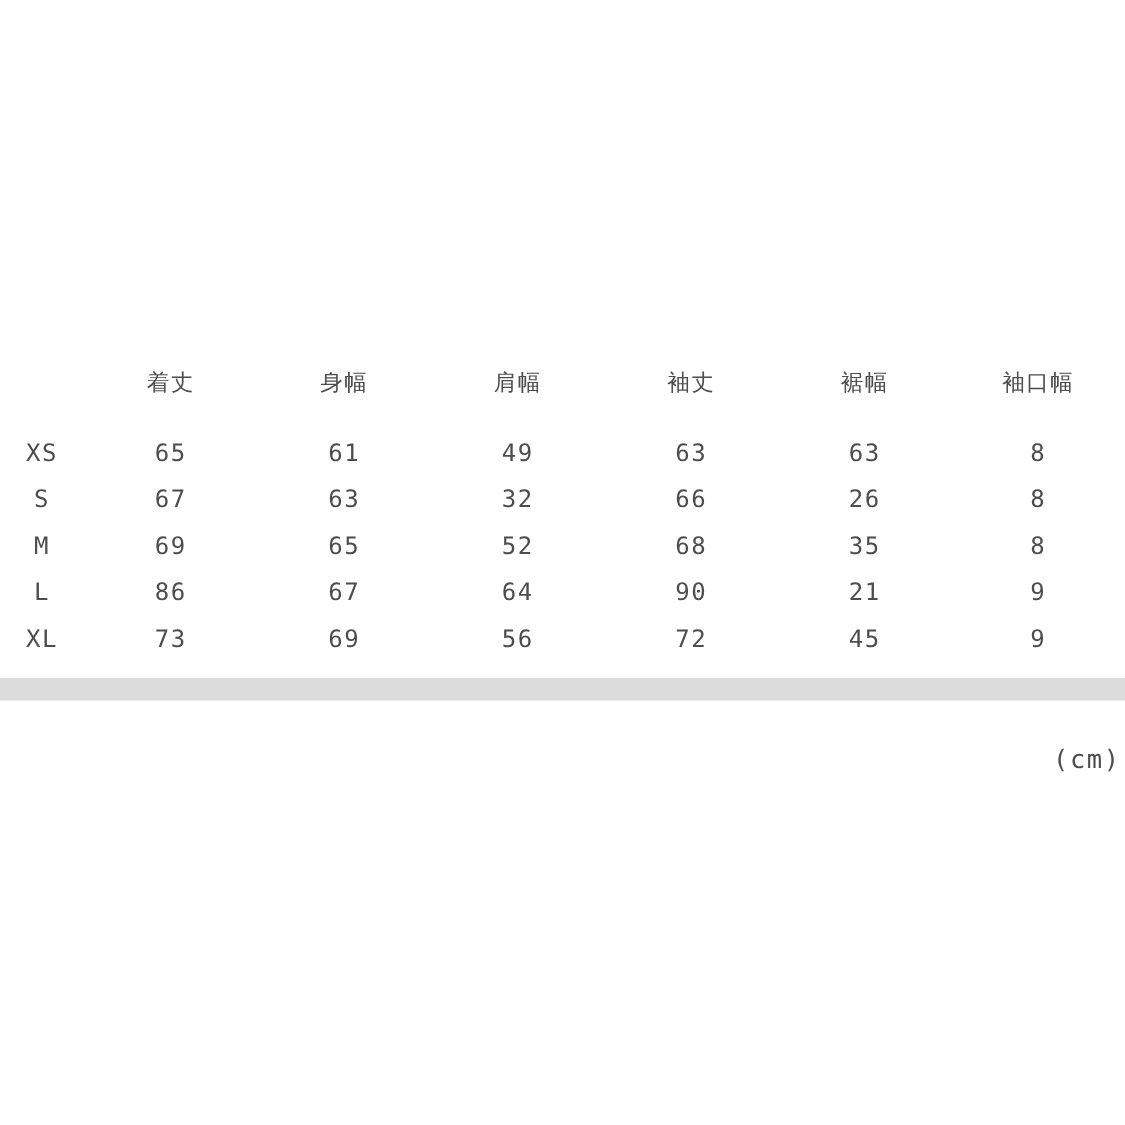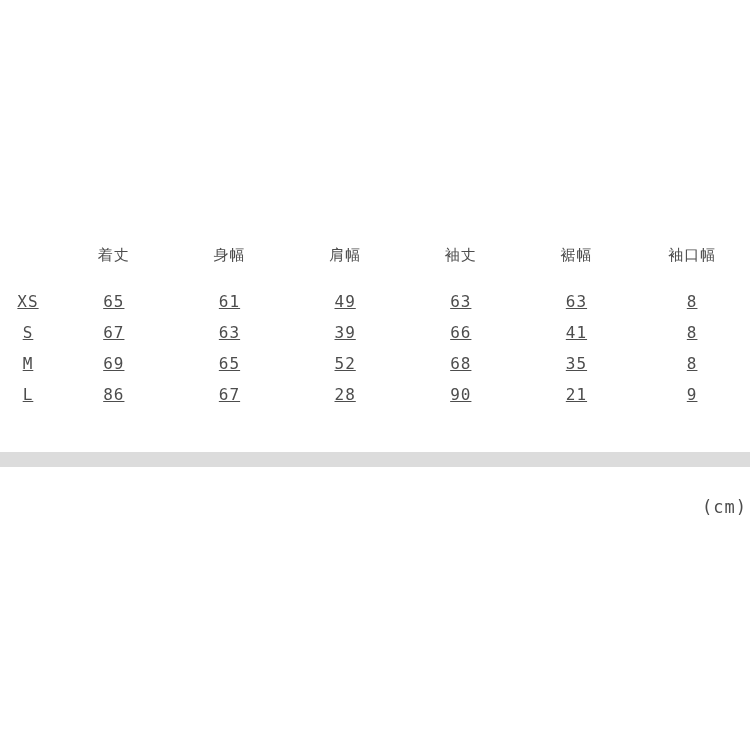--- a/index.html
+++ b/index.html
@@ -41,21 +41,20 @@
     white-space: nowrap;
   }
   .size-table thead th {
     height: 30px;
     padding-bottom: 16px;
     font-size: 15px;
   }
   .size-table tbody th,
   .size-table tbody td {
     height: 31px;
-    text-decoration: underline;
   }
   .divider {
     position: absolute;
     top: 452px;
     left: 0;
     width: 750px;
     height: 15px;
     background: var(--divider);
   }
   .unit {
@@ -100,41 +99,50 @@
         <td>61</td>
         <td>49</td>
         <td>63</td>
         <td>63</td>
         <td>8</td>
       </tr>
       <tr>
         <th>S</th>
         <td>67</td>
         <td>63</td>
-        <td>39</td>
+        <td>32</td>
         <td>66</td>
-        <td>41</td>
+        <td>26</td>
         <td>8</td>
       </tr>
       <tr>
         <th>M</th>
         <td>69</td>
         <td>65</td>
         <td>52</td>
         <td>68</td>
         <td>35</td>
         <td>8</td>
       </tr>
       <tr>
         <th>L</th>
         <td>86</td>
         <td>67</td>
-        <td>28</td>
+        <td>64</td>
         <td>90</td>
         <td>21</td>
+        <td>9</td>
+      </tr>
+      <tr>
+        <th>XL</th>
+        <td>73</td>
+        <td>69</td>
+        <td>56</td>
+        <td>72</td>
+        <td>45</td>
         <td>9</td>
       </tr>
     </tbody>
   </table>
 
   <div class="divider"></div>
 
   <div class="unit">(cm)</div>
 
 </div>

